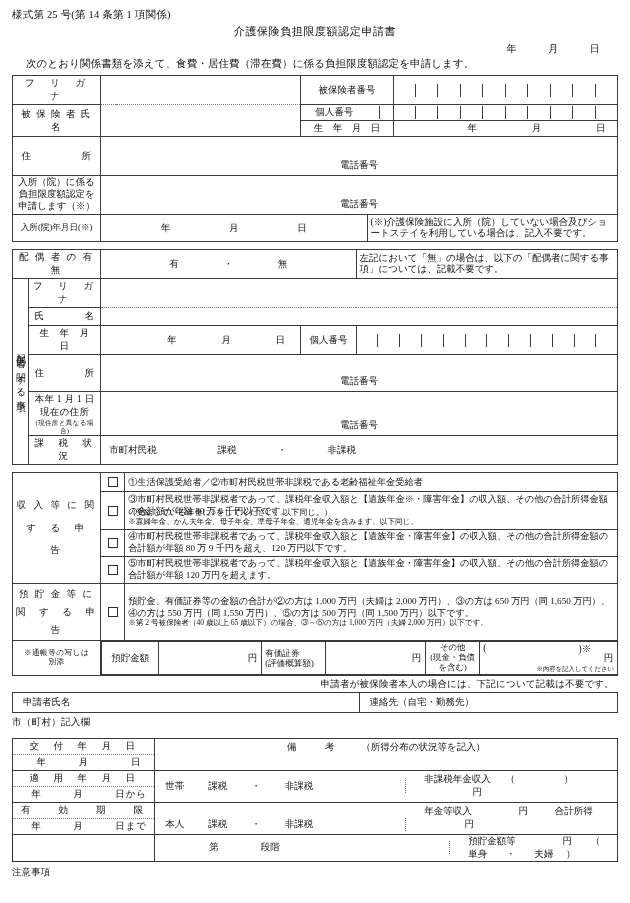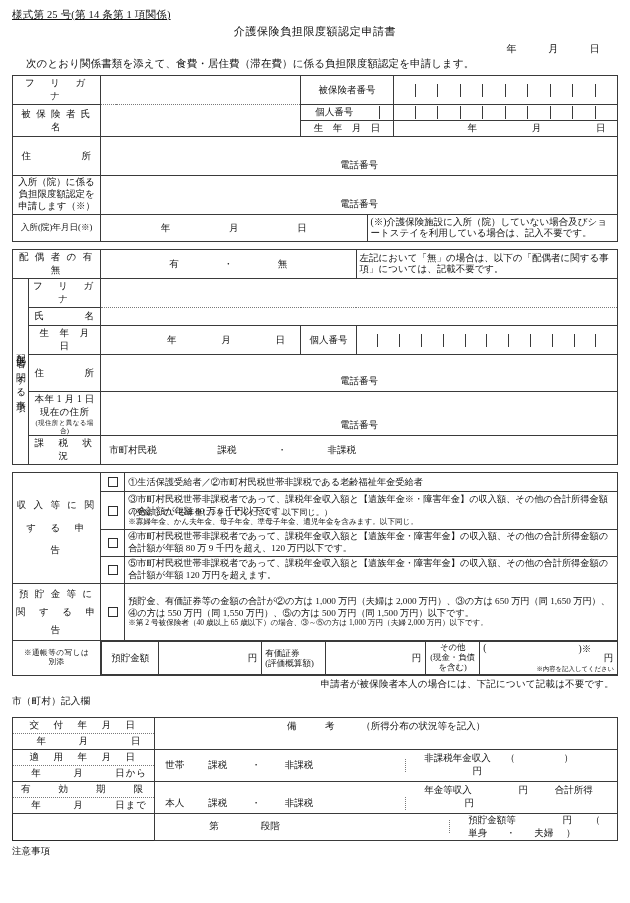--- a/index.html
+++ b/index.html
@@ -7,21 +7,21 @@
     width:630px;height:903px;
     background:#ffffff;
     font-family:"Liberation Serif","DejaVu Serif",serif;
     color:#111;
     font-size:9px;
     -webkit-font-smoothing:none;
   }
   .page{position:relative;width:630px;height:903px;box-sizing:border-box;padding:8px 12px 0 12px;}
 
   
-  .form-no{font-size:10.5px;letter-spacing:.2px;text-decoration:underline;}
+  .form-no{font-size:10.5px;letter-spacing:.2px;}
   .doc-title{text-align:center;font-size:11px;margin-top:2px;letter-spacing:.6px;}
   .date-line{text-align:right;font-size:10px;margin-top:3px;padding-right:18px;letter-spacing:.2px;}
   .date-line span{display:inline-block;}
   .addressee{margin-top:2px;padding-left:60px;font-size:10.5px;letter-spacing:1px;}
   .lead{margin-top:1px;padding-left:14px;font-size:10.5px;letter-spacing:.1px;}
 
   
   table{border-collapse:collapse;width:100%;table-layout:fixed;}
   .tbl{border:1.1px solid #2b2b2b;margin-top:4px;}
   .tbl td{border:0.7px solid #3a3a3a;padding:1px 3px;vertical-align:middle;font-size:9.5px;}
@@ -363,20 +363,24 @@
     </table>
 
   <div class="mid-note" style="text-align:right;padding-right:4px">申請者が被保険者本人の場合には、下記について記載は不要です。</div>
 
   <table class="tbl" style="margin-top:0">
     <colgroup>
         <col style="width:346px">
         <col style="width:258px">
       </colgroup>
     <tbody>
+        <tr style="height:20px">
+      <td style="padding-left:10px">申請者氏名</td>
+      <td style="padding-left:10px">連絡先（自宅・勤務先）</td>
+    </tr>
   </tbody>
     </table>
 
   <div class="city-label">市（町村）記入欄</div>
 
   <table class="tbl" style="margin-top:9px">
     <colgroup>
         <col style="width:142px">
         <col style="width:462px">
       </colgroup>

